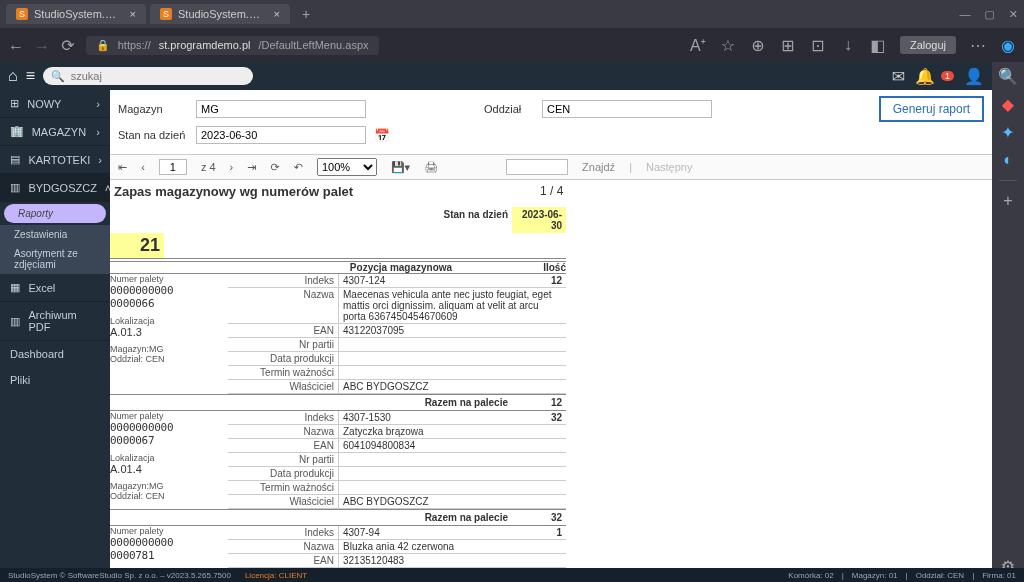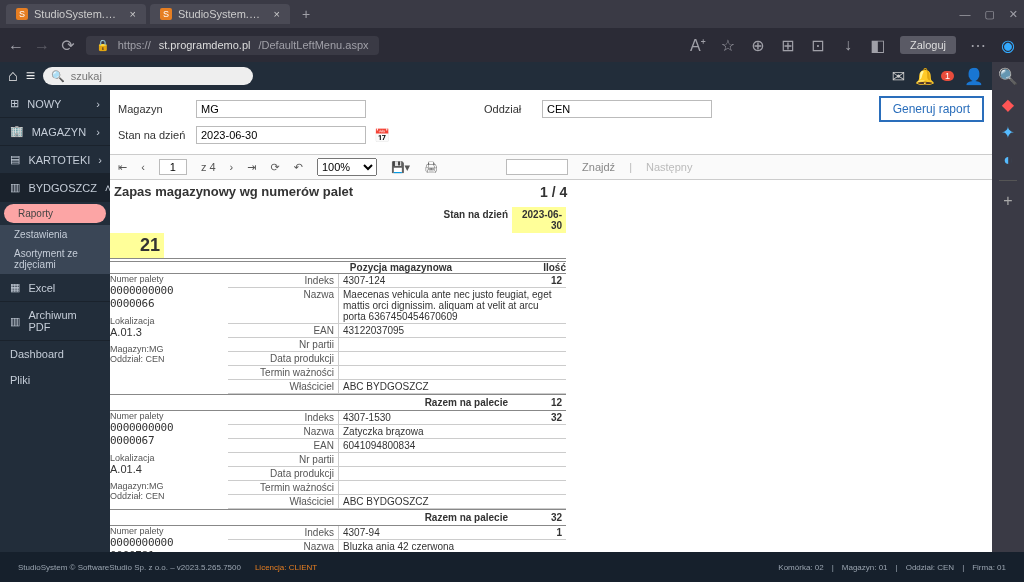--- a/index.html
+++ b/index.html
@@ -30,41 +30,41 @@
     .app-topbar .right { margin-left: auto; display: flex; gap: 10px; align-items: center; color: #ccc; }
     .app-topbar .badge { background: #e74c3c; color: #fff; border-radius: 8px; font-size: 9px; padding: 0 4px; margin-left: -4px; }
 
     .app-body { flex: 1; display: flex; overflow: hidden; }
 
     
     .sidebar { width: 110px; background: #222d3a; color: #c5cdd8; display: flex; flex-direction: column; font-size: 11px; }
     .side-item { display: flex; align-items: center; gap: 8px; padding: 7px 10px; cursor: pointer; border-bottom: 1px solid #1a222c; }
     .side-item.expand::after { content: "›"; margin-left: auto; }
     .side-sub { background: #3a4656; padding: 4px 10px 4px 14px; font-size: 10px; cursor: pointer; }
-    .side-sub.active { background: #fca5a5; color: #444; border-radius: 10px; margin:2px 4px; }
+    .side-sub.active { background: #c4b5fd; color: #444; border-radius: 10px; margin:2px 4px;font-style:italic; }
     .side-sec-label { padding: 7px 10px; cursor: pointer; }
 
     
     .main { flex: 1; background: #fff; display: flex; flex-direction: column; overflow: hidden; }
     .filters { padding: 6px 8px; font-size: 11px; }
     .filters .row { display: flex; align-items: center; gap: 8px; margin-bottom: 4px; }
     .filters label { width: 70px; color: #333; }
     .filters input { border: 1px solid #bbb; padding: 2px 4px; font-size: 11px; height: 18px; width: 170px; }
     .filters .gen-btn { margin-left: auto; border: 2px solid #2a6ebb; color: #2a6ebb; background: #fff; padding: 4px 12px; font-size: 12px; cursor: pointer; }
     .filters .cal-icn { color:#666; font-size:13px; }
 
     .rpt-toolbar { border-top: 1px solid #ccc; border-bottom: 1px solid #ccc; background: #fafafa; height: 26px; display: flex; align-items: center; padding: 0 8px; gap: 14px; font-size: 11px; color: #555; }
     .rpt-toolbar .pgno { width: 28px; border: 1px solid #bbb; text-align: center; height: 16px; font-size: 11px; }
     .rpt-toolbar .zoom { height: 18px; font-size: 11px; width: 60px; }
     .rpt-toolbar .find { border: 1px solid #bbb; height: 16px; width: 62px; font-size: 11px; }
     .rpt-toolbar .icn { cursor: pointer; color: #555; }
 
     .rpt-body { flex: 1; overflow: auto; padding: 0; font-size: 10px; color: #333; }
     .rpt-title { font-weight: bold; font-size: 13px; padding: 4px 4px 8px; }
-    .rpt-title .pgind { position: absolute; left: 430px; font-size: 14px; font-weight: bold; }
+    .rpt-title .pgind { position: absolute; left: 430px; font-size: 12px; font-weight: normal; }
     .rpt-header { width: 456px; border-bottom: 1px solid #888; margin-bottom: 2px; }
     .rpt-header .r { display: flex; }
     .rpt-header .lab { text-align: right; flex: 0 0 402px; font-weight: bold; padding: 2px 4px; }
     .rpt-header .val { background: #ffff99; flex: 0 0 54px; text-align: right; padding: 2px 4px; font-weight: bold; }
     .rpt-header .val.big { font-size: 18px; }
 
     .rpt-table { width: 456px; }
     .rpt-table .hdr { display: flex; border-top: 1px solid #888; border-bottom: 1px solid #888; font-weight: bold; }
     .rpt-table .hdr .c1 { flex: 0 0 180px; }
     .rpt-table .hdr .c2 { flex: 0 0 222px; text-align: center; }
@@ -76,21 +76,21 @@
     .group .left .num { font-family: monospace; font-size: 11px; letter-spacing: -0.3px; }
     .group .right-tbl { margin-left: 118px; }
     .kv { display: flex; border-bottom: 1px solid #ccc; }
     .kv .k { flex: 0 0 111px; text-align: right; padding: 1px 4px; color: #555; border-right: 1px solid #ccc; }
     .kv .v { flex: 1; padding: 1px 4px; }
     .kv .qty { flex: 0 0 54px; text-align: right; padding: 1px 4px; font-weight: bold; }
     .sum-row { display: flex; border-top: 1px solid #888; border-bottom: 1px solid #888; font-weight: bold; }
     .sum-row .lab { flex: 1; text-align: right; padding: 2px 4px; }
     .sum-row .val { flex: 0 0 54px; text-align: right; padding: 2px 4px; }
 
-    .status-bar { position: absolute; left: 0; right: 0; bottom: 0; height: 30px; background: #16202c; color: #9aa4b0; font-size: 8px; display: flex; align-items: center; padding: 0 18px; }
+    .status-bar { position: absolute; left: 0; right: 0; bottom: 0; height: 14px; background: #16202c; color: #9aa4b0; font-size: 8px; display: flex; align-items: center; padding: 0 8px; }
     .status-bar .lic { color: #e67e22; margin-left: 14px; text-align: right; }
     .status-bar .rside { margin-left: auto; display: flex; gap: 8px; }
   </style>
 </head>
 <body>
 
 <div class="browser-top">
   <div class="browser-tab">
     <svg class="fav" width="12" height="12" viewBox="0 0 12 12">
         <rect width="12" height="12" fill="#e67e22" rx="2"></rect>

